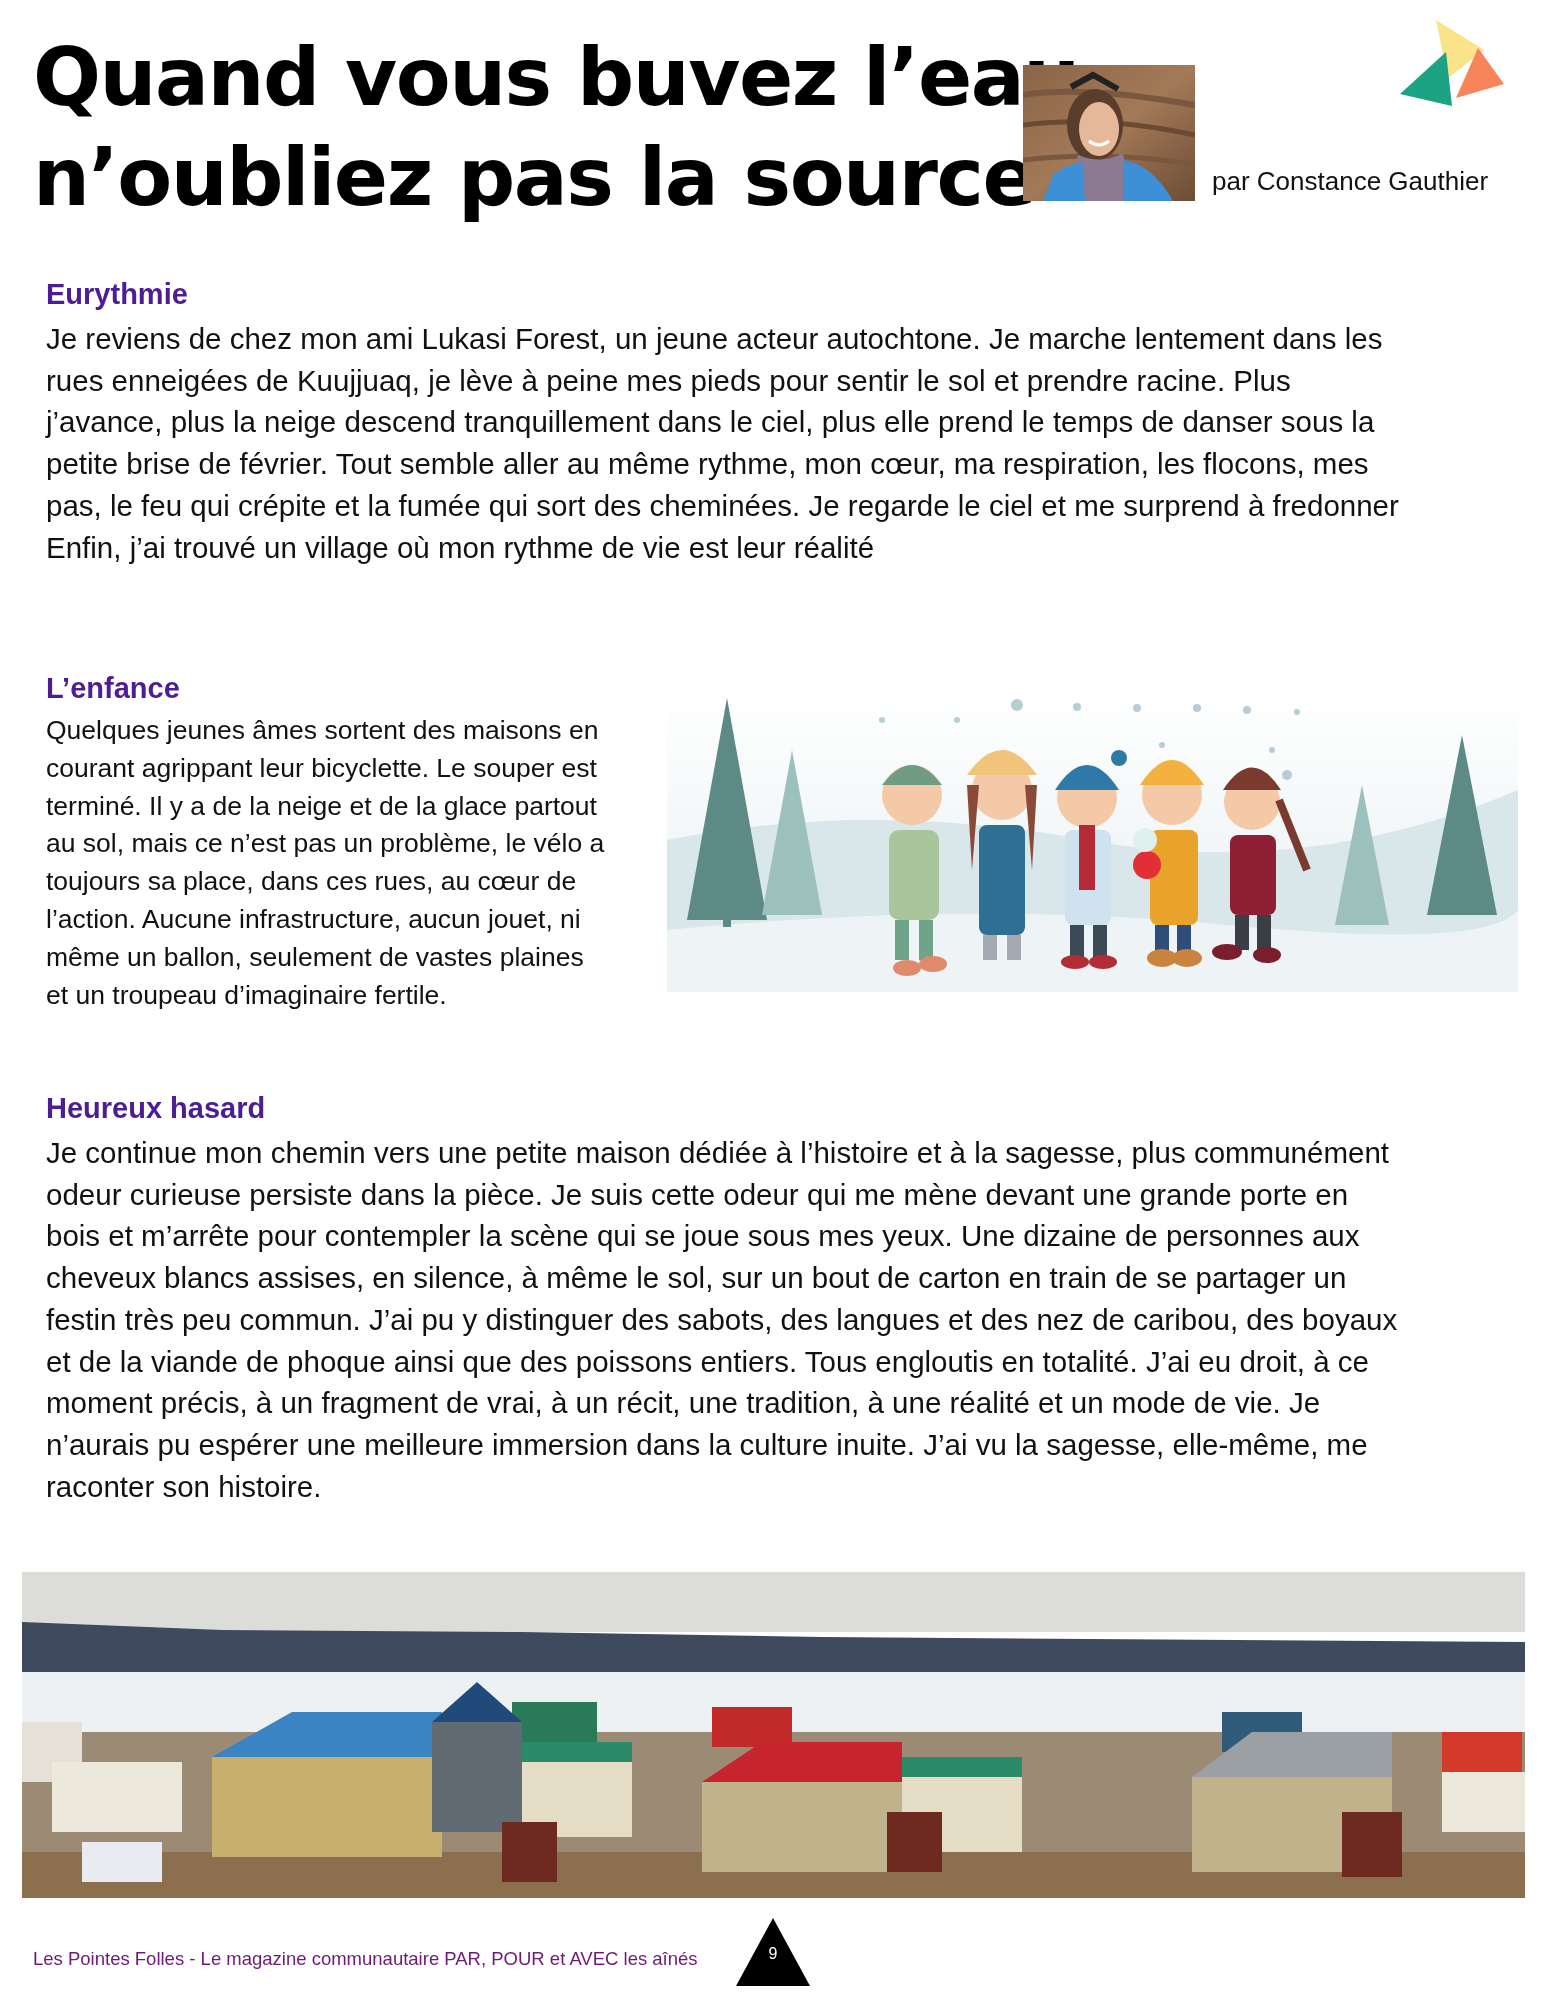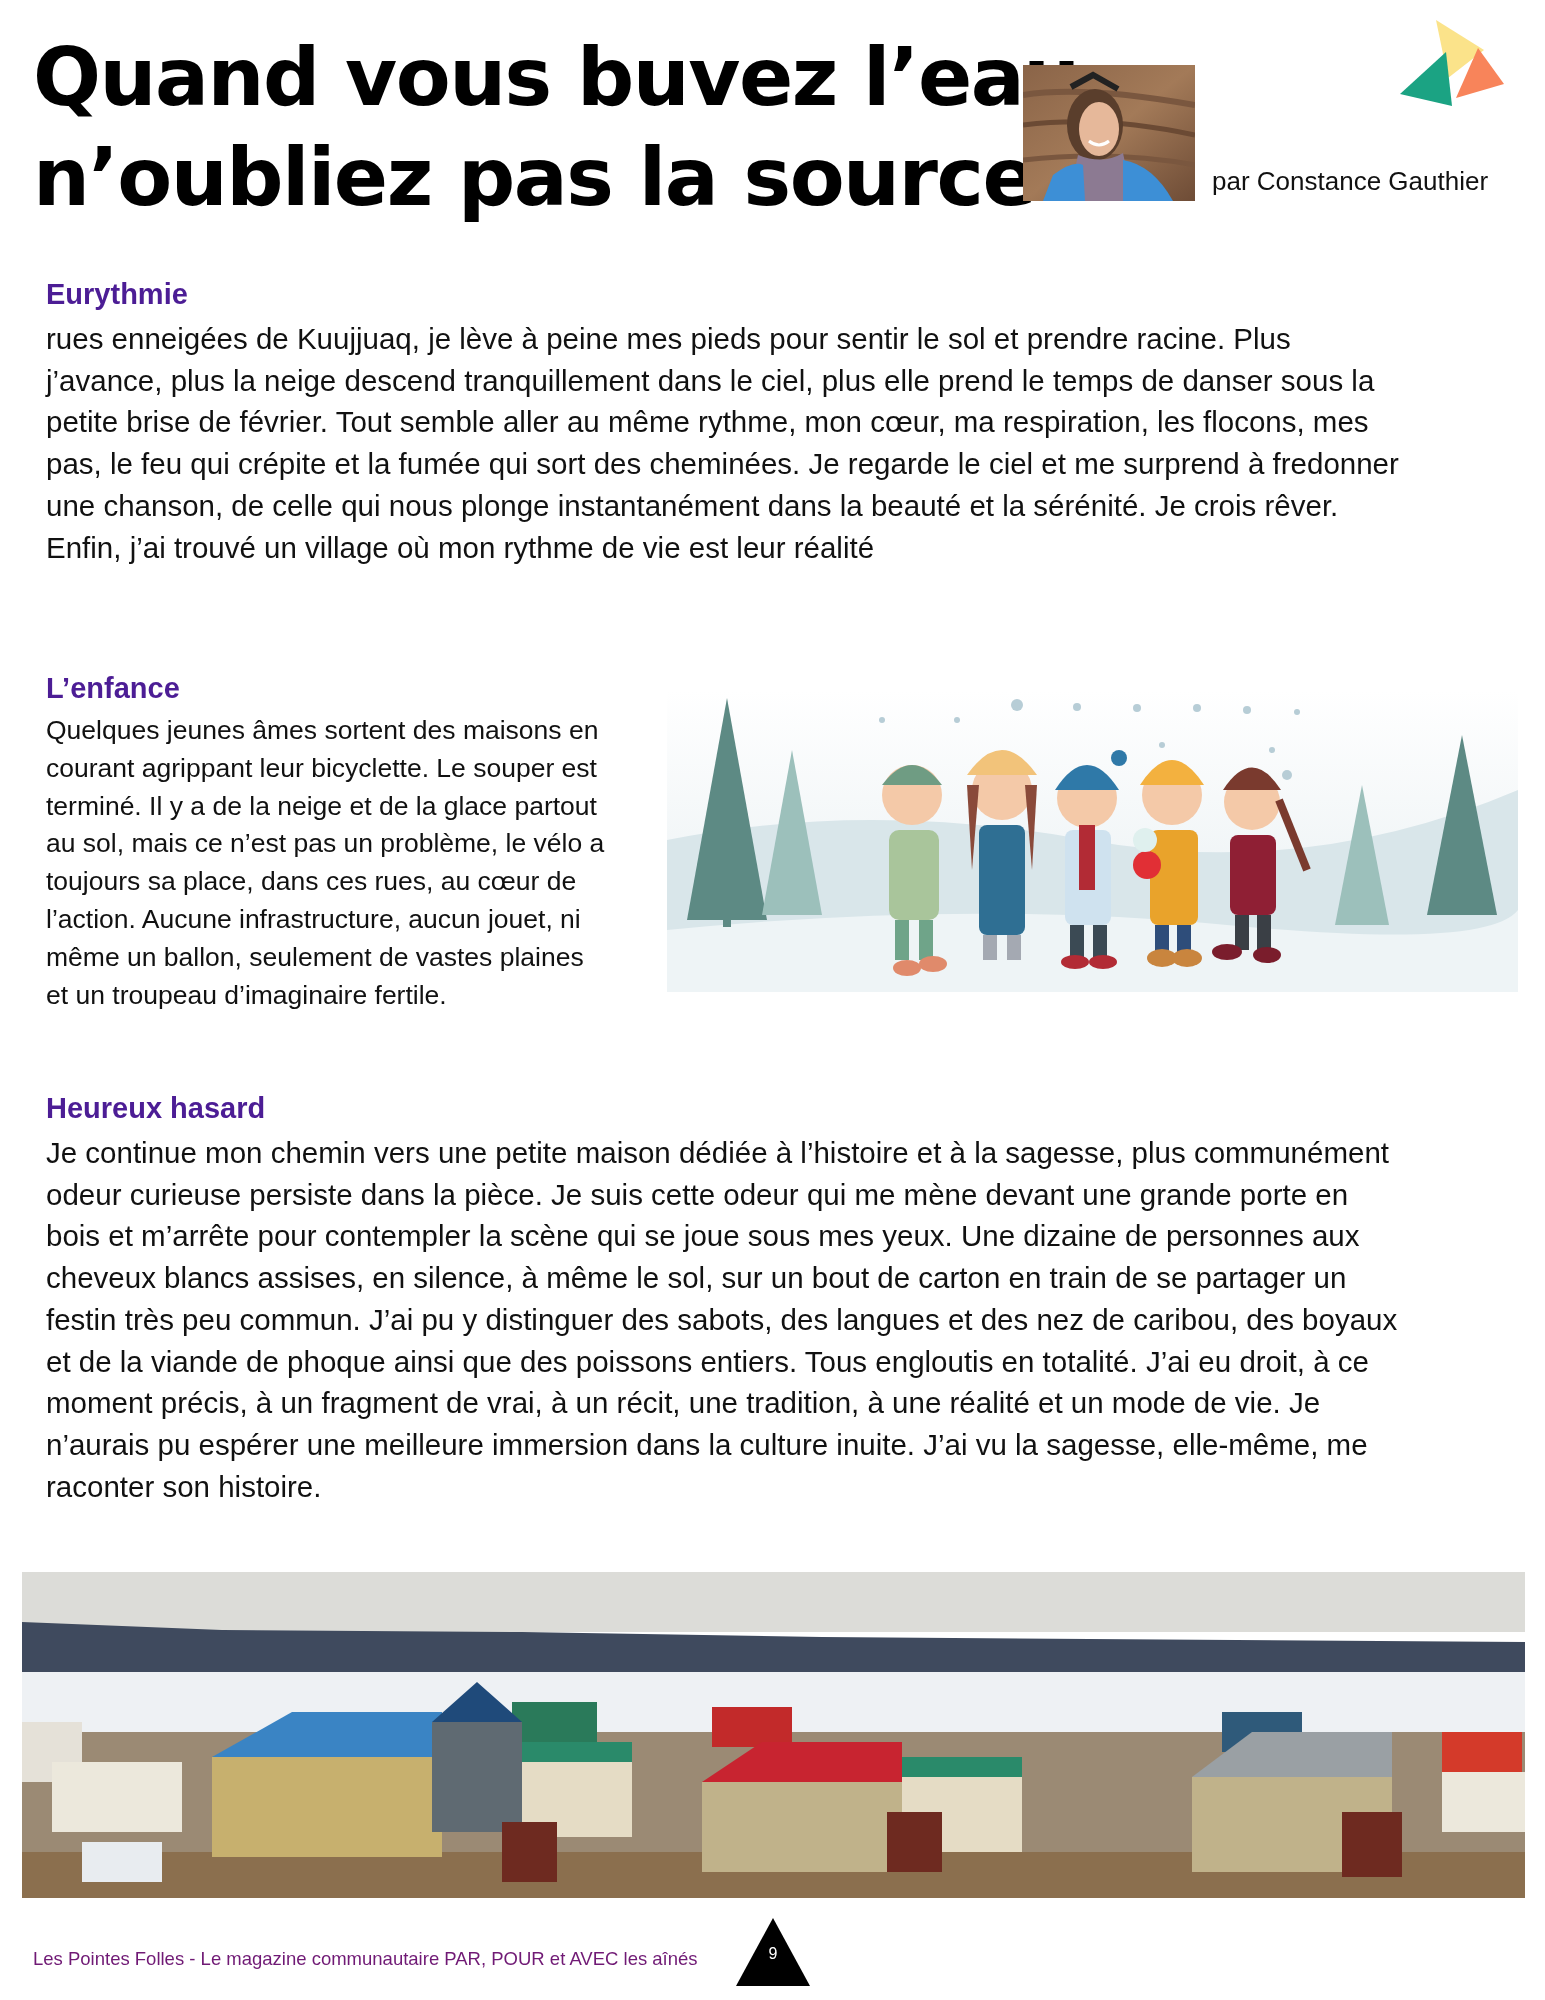--- a/index.html
+++ b/index.html
@@ -56,25 +56,25 @@
 <div class="abs logo">
   <svg width="120" height="95" viewBox="0 0 120 95">
     <polygon points="38,2 86,32 50,60" fill="#FBE38A"></polygon>
     <polygon points="48,34 2,76 54,88" fill="#1BA383"></polygon>
     <polygon points="80,30 58,80 106,66" fill="#F8845A"></polygon>
   </svg>
 </div>
 
 <h2 class="abs section-heading" style="left:46px; top:278px;">Eurythmie</h2>
 <div class="abs body-text" style="left:46px; top:318px;">
+  <span>Je reviens de chez mon ami Lukasi Forest, un jeune acteur autochtone. Je marche lentement dans les</span>
   <span>rues enneigées de Kuujjuaq, je lève à peine mes pieds pour sentir le sol et prendre racine. Plus</span>
   <span>j’avance, plus la neige descend tranquillement dans le ciel, plus elle prend le temps de danser sous la</span>
   <span>petite brise de février. Tout semble aller au même rythme, mon cœur, ma respiration, les flocons, mes</span>
   <span>pas, le feu qui crépite et la fumée qui sort des cheminées. Je regarde le ciel et me surprend à fredonner</span>
-  <span>une chanson, de celle qui nous plonge instantanément dans la beauté et la sérénité. Je crois rêver.</span>
   <span>Enfin, j’ai trouvé un village où mon rythme de vie est leur réalité</span>
 </div>
 
 <h2 class="abs section-heading" style="left:46px; top:672px;">L’enfance</h2>
 <div class="abs body-text small-text" style="left:46px; top:712px;">
   <span>Quelques jeunes âmes sortent des maisons en</span>
   <span>courant agrippant leur bicyclette. Le souper est</span>
   <span>terminé. Il y a de la neige et de la glace partout</span>
   <span>au sol, mais ce n’est pas un problème, le vélo a</span>
   <span>toujours sa place, dans ces rues, au cœur de</span>

